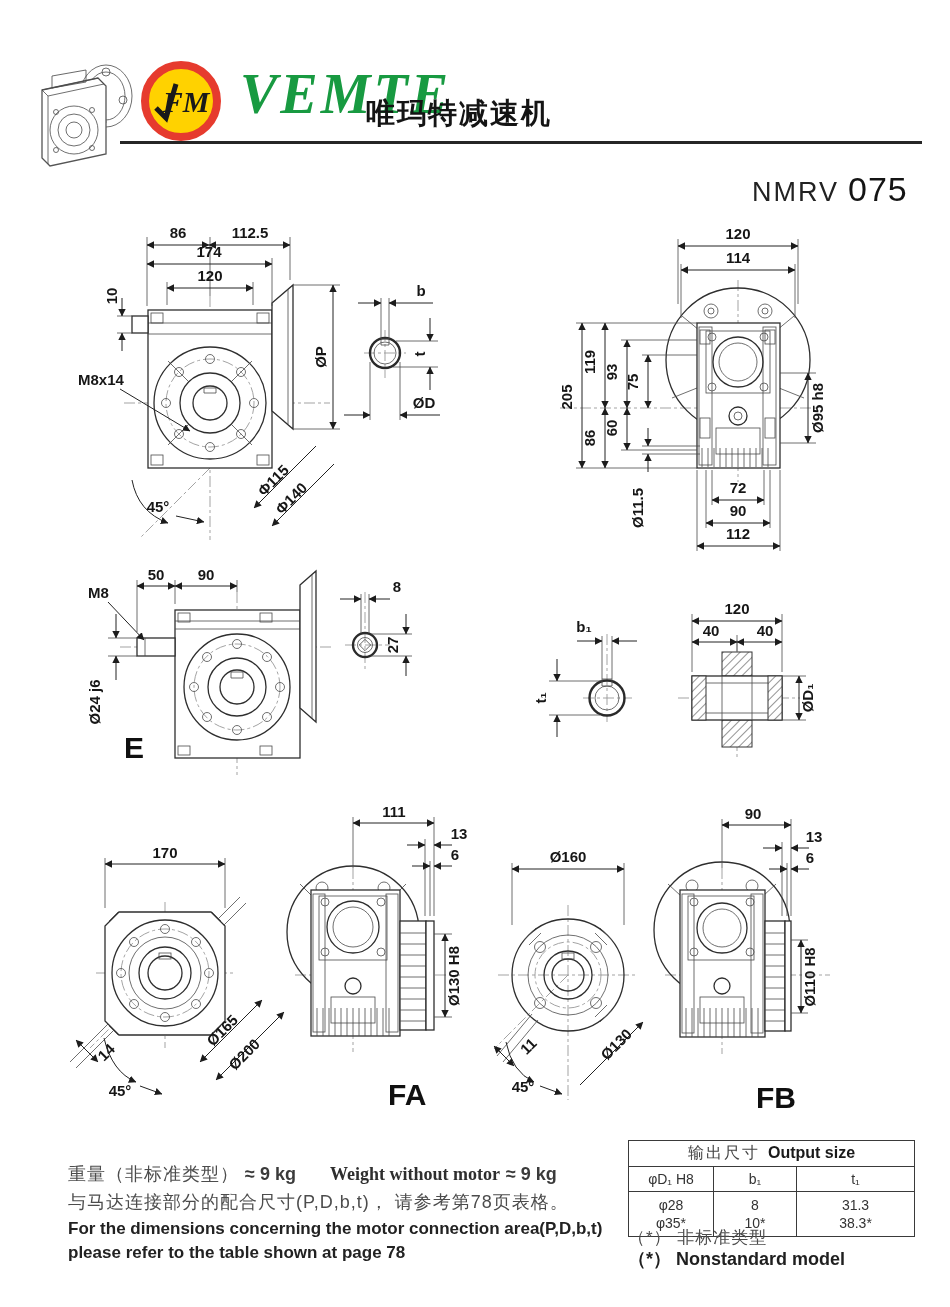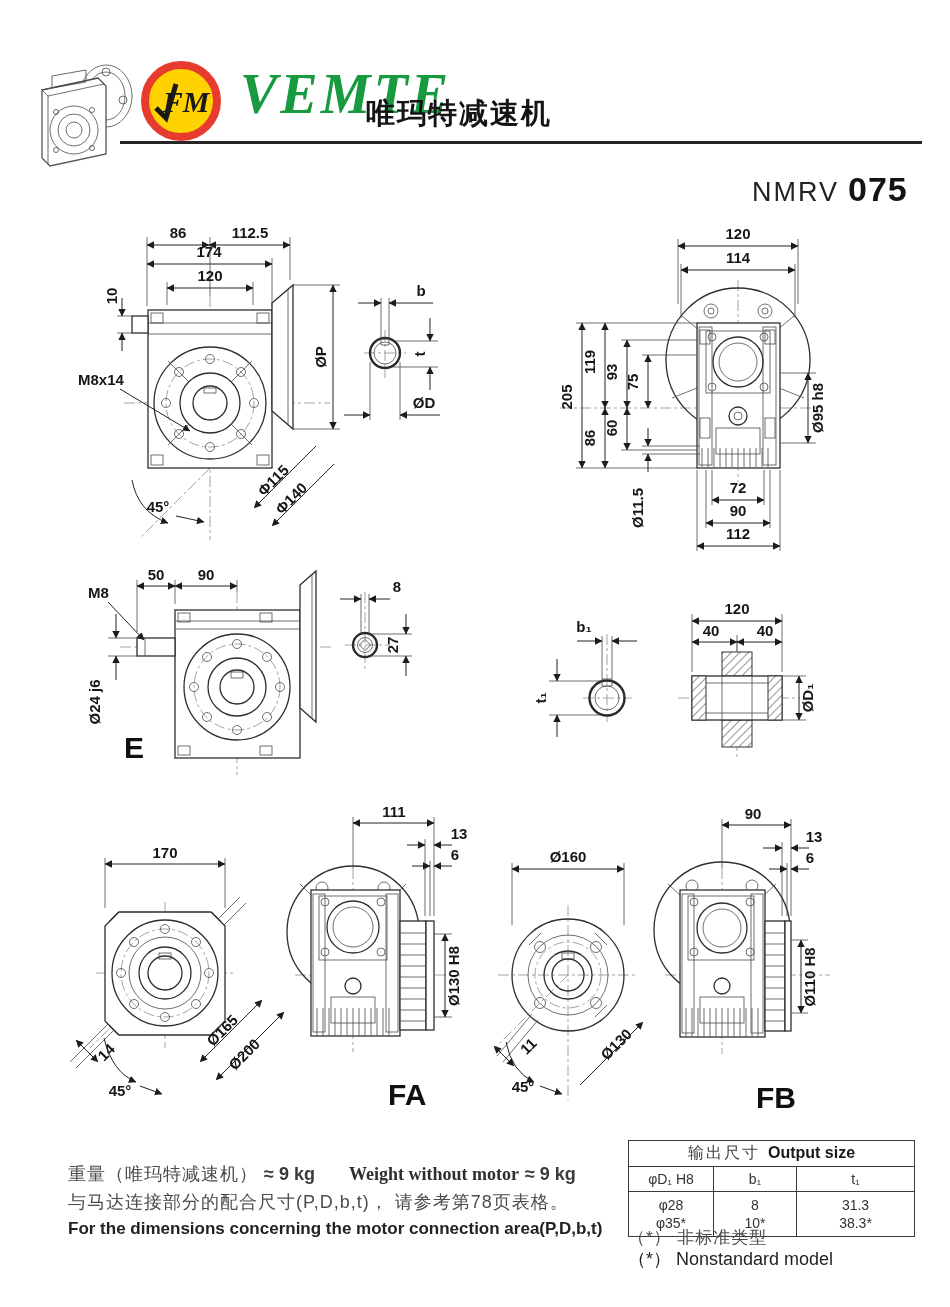--- a/index.html
+++ b/index.html
@@ -7,21 +7,21 @@
         font-family:"Liberation Sans",sans-serif;overflow:hidden;}
   
   .logo-badge{position:absolute;left:140px;top:60px;width:82px;height:82px;}
   .brand{position:absolute;left:240px;top:62px;font-family:"Liberation Serif",serif;
          font-style:italic;font-weight:bold;font-size:56px;color:#189a41;letter-spacing:3px;}
   .brand-cn{position:absolute;left:366px;top:94px;font-size:29px;color:#141414;
             font-weight:600;letter-spacing:2px;}
   .rule{position:absolute;left:120px;top:141px;width:802px;height:3px;background:#262626;}
   .model{position:absolute;left:752px;top:170px;display:flex;align-items:baseline;gap:9px;}
   .model .series{font-size:27px;color:#222;letter-spacing:2px;}
-  .model .size{font-size:34px;font-weight:bold;color:#141414;letter-spacing:1px;}
+  .model .size{font-size:34px;font-weight:normal;color:#141414;letter-spacing:1px;}
   
   .drawings{position:absolute;left:0;top:0;width:950px;height:1307px;}
   .s{stroke:#2e2e2e;stroke-width:1.3;fill:none;}
   .sw{stroke:#2e2e2e;stroke-width:1.3;fill:#fff;}
   .s2{stroke:#2a2a2a;stroke-width:2.4;fill:none;}
   .t{stroke:#4a4a4a;stroke-width:.8;fill:none;}
   .c{stroke:#999;stroke-width:.9;stroke-dasharray:11 3 3 3;fill:none;}
   .d{stroke:#222;stroke-width:1;fill:none;}
   .dt{font:700 15px "Liberation Sans",sans-serif;fill:#161616;text-anchor:middle;}
   .dts{font:700 15px "Liberation Sans",sans-serif;fill:#161616;text-anchor:start;}
@@ -40,21 +40,21 @@
   
   .otable{position:absolute;left:628px;top:1140px;width:287px;border-collapse:collapse;}
   .otable td{border:1.6px solid #3a3a3a;text-align:center;vertical-align:middle;}
   .otable .title{font-size:16px;padding:2px 0;color:#222;}
   .otable .title .tcn{color:#444;letter-spacing:2px;}
   .otable .title .ten{font-weight:700;color:#1a1a1a;margin-left:8px;}
   .otable .hdr{font-size:14px;color:#333;padding:2px 0;height:20px;}
   .otable .cell{font-size:14px;color:#333;padding:4px 0;line-height:1.3;}
   .tnote{position:absolute;left:628px;white-space:nowrap;}
   .tn1{top:1226px;font-size:17px;color:#4c4c4c;letter-spacing:1px;}
-  .tn2{top:1247px;font-size:18px;color:#1f1f1f;font-weight:400;}
+  .tn2{top:1247px;font-size:18px;color:#1f1f1f;font-weight:700;}
 </style>
 </head>
 <body>
 
 <div class="page">
 
   <svg class="thumb" style="position:absolute;left:18px;top:38px" width="115" height="130" viewBox="0 0 115 130">
     <ellipse cx="88" cy="58" rx="26" ry="31" class="t"></ellipse>
     <ellipse cx="88" cy="58" rx="19" ry="24" class="t"></ellipse>
     <circle cx="88" cy="34" r="4" class="t"></circle>
@@ -542,27 +542,30 @@
       <text x="810" y="863" class="dt">6</text>
       <line x1="791" y1="940" x2="808" y2="940" class="t"></line>
         <line x1="791" y1="1013" x2="808" y2="1013" class="t"></line>
       <line x1="801" y1="940" x2="801" y2="1013" class="d" marker-start="url(#a)" marker-end="url(#a)"></line>
       <text transform="translate(815 977) rotate(-90)" class="dt">Ø110 H8</text>
       <text x="756" y="1108" class="vt">FB</text>
     </g>
   </svg>
 
   <div class="note-line n1">
-    <span class="cn">重量（唯玛特减速机）</span><span class="approx">≈ 9 kg</span><span class="en">Weight without motor</span><span class="approx">≈ 9 kg</span>
+    <span class="cn">重量（非标准类型）</span><span class="approx">≈ 9 kg</span><span class="en">Weight without motor</span><span class="approx">≈ 9 kg</span>
   </div>
   <div class="note-line n2">
     <span class="cn">与马达连接部分的配合尺寸(P,D,b,t)， 请参考第78页表格。</span>
   </div>
   <div class="note-line n3">
     <span class="en2">For the dimensions concerning the motor connection area(P,D,b,t)</span>
+  </div>
+  <div class="note-line n4">
+    <span class="en2">please refer to the table shown at page 78</span>
   </div>
 
   <table class="otable">
     <tbody>
         <tr>
       <td colspan="3" class="title">
         <span class="tcn">输出尺寸</span><span class="ten">Output size</span>
       </td>
     </tr>
     <tr>

